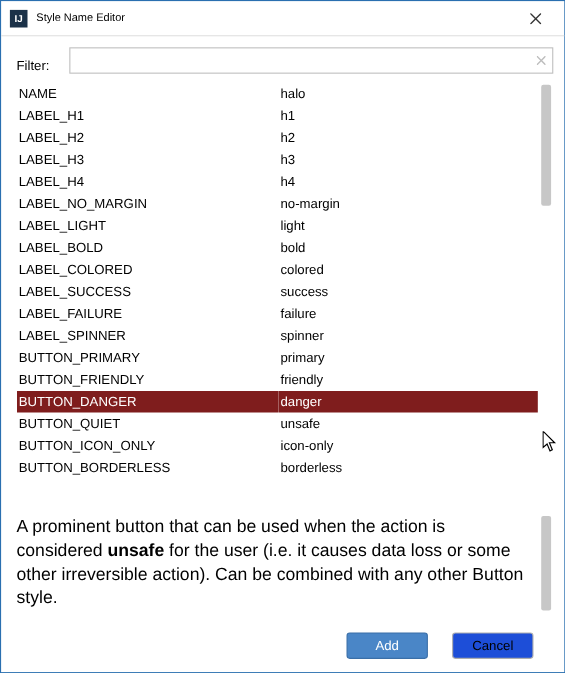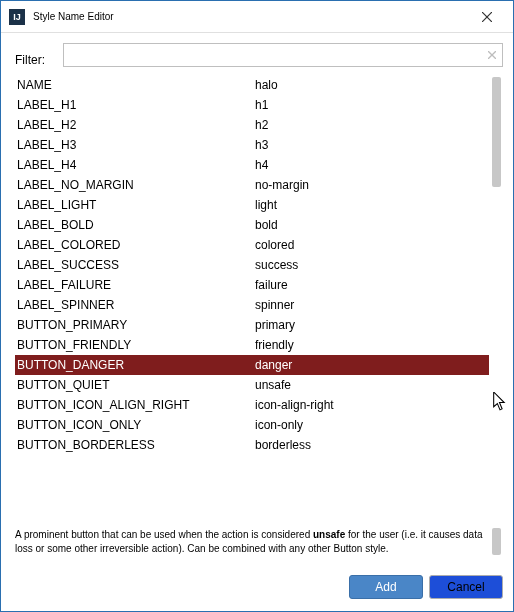--- a/index.html
+++ b/index.html
@@ -134,36 +134,36 @@
     background: #c7c7c7;
     border-radius: 2px;
   }
   .desc-box {
     margin-top: 10px;
     display: flex;
     flex-shrink: 0;
   }
   .desc-text {
     flex: 1;
-    font-size: 10px;
+    font-size: 16px;
     line-height: 1.35;
     padding-right: 4px;
   }
   .desc-text b { font-weight: 600; }
   .desc-box .fake-scrollbar { width: 14px; align-self: stretch; }
   .desc-box .fake-scrollbar .thumb {
     top: 0; height: 100%;
     background: #c7c7c7;
     border-radius: 2px;
   }
   .button-row {
     display: flex;
     justify-content: flex-end;
-    gap: 6px;
-    padding: 10px 10px 12px 10px;
+    gap: 22px;
+    padding: 10px 28px 12px 10px;
     flex-shrink: 0;
   }
   .btn {
     min-width: 74px;
     height: 24px;
     border: 1px solid #adadad;
     background: #1d4ed8;
     font-family: inherit;
     font-size: 12px;
     border-radius: 3px;
@@ -276,24 +276,20 @@
               </tr>
               <tr class="selected">
                 <td class="c0">BUTTON_DANGER</td>
                 <td class="c1">danger</td>
               </tr>
               <tr>
                 <td class="c0">BUTTON_QUIET</td>
                 <td class="c1">unsafe</td>
               </tr>
               <tr>
-                <td class="c0">BUTTON_ICON_ALIGN_RIGHT</td>
-                <td class="c1">icon-align-right</td>
-              </tr>
-              <tr>
                 <td class="c0">BUTTON_ICON_ONLY</td>
                 <td class="c1">icon-only</td>
               </tr>
               <tr>
                 <td class="c0">BUTTON_BORDERLESS</td>
                 <td class="c1">borderless</td>
               </tr>
             </tbody>
         </table>
       </div>

